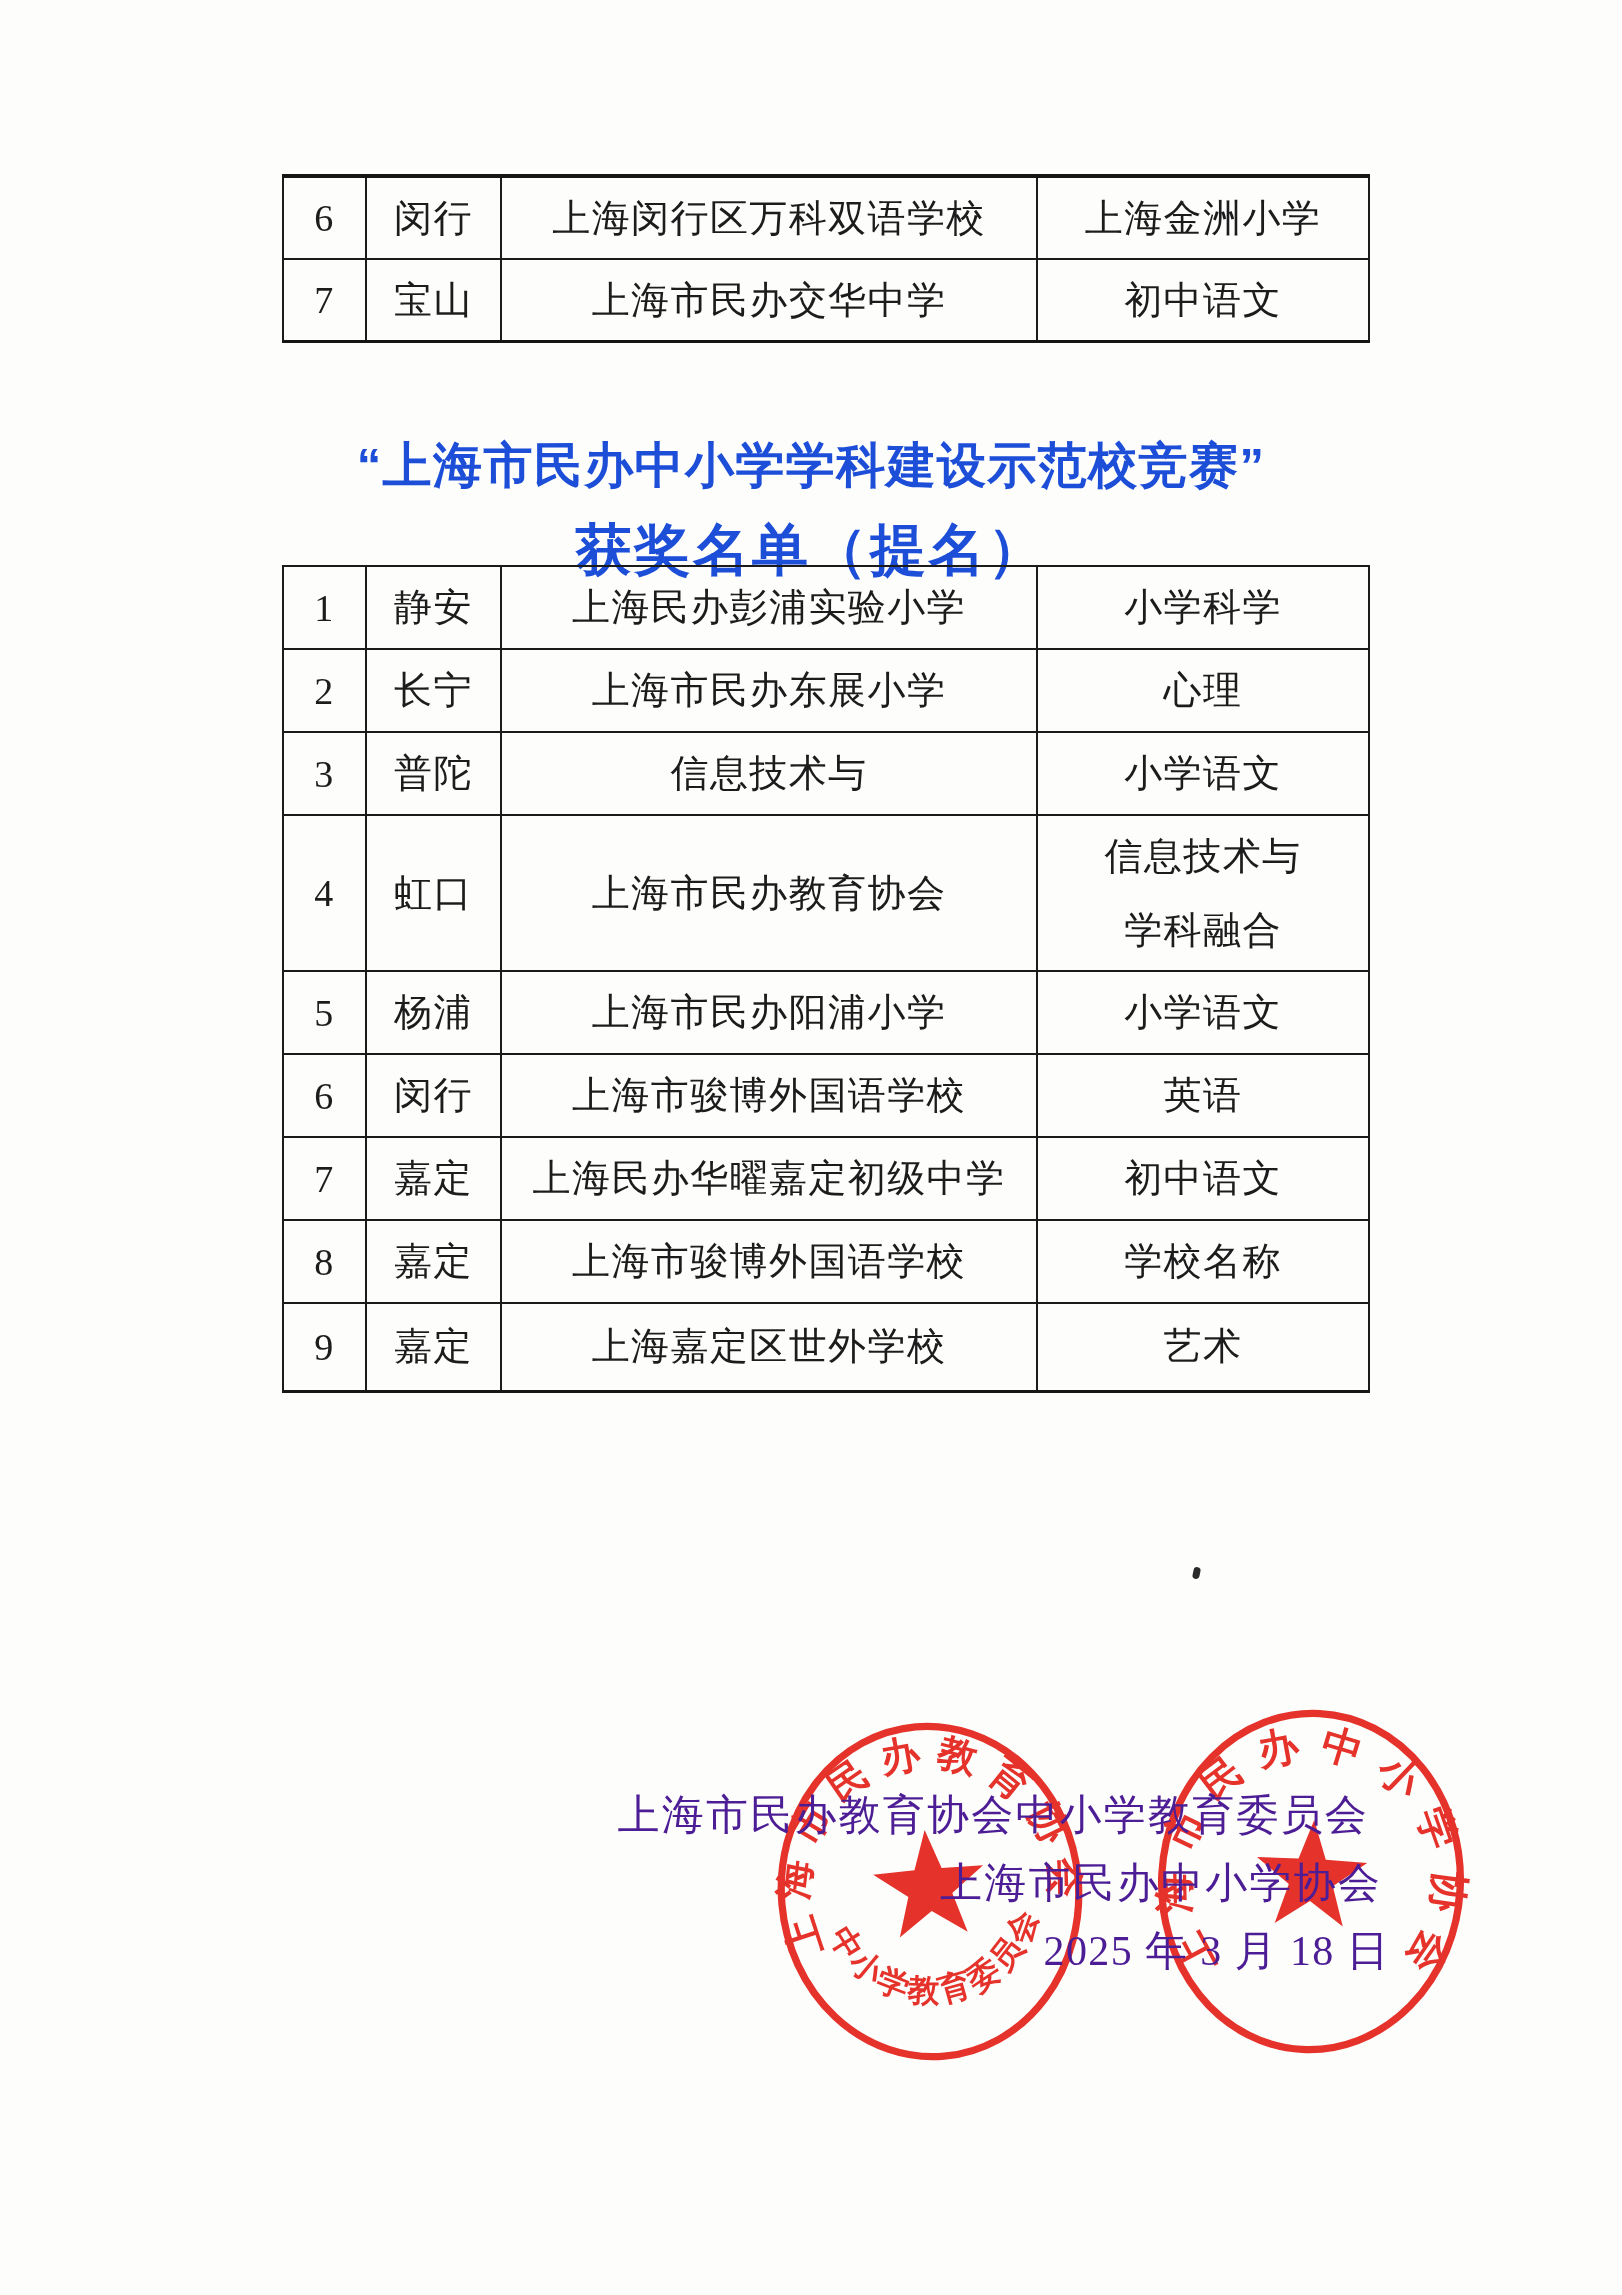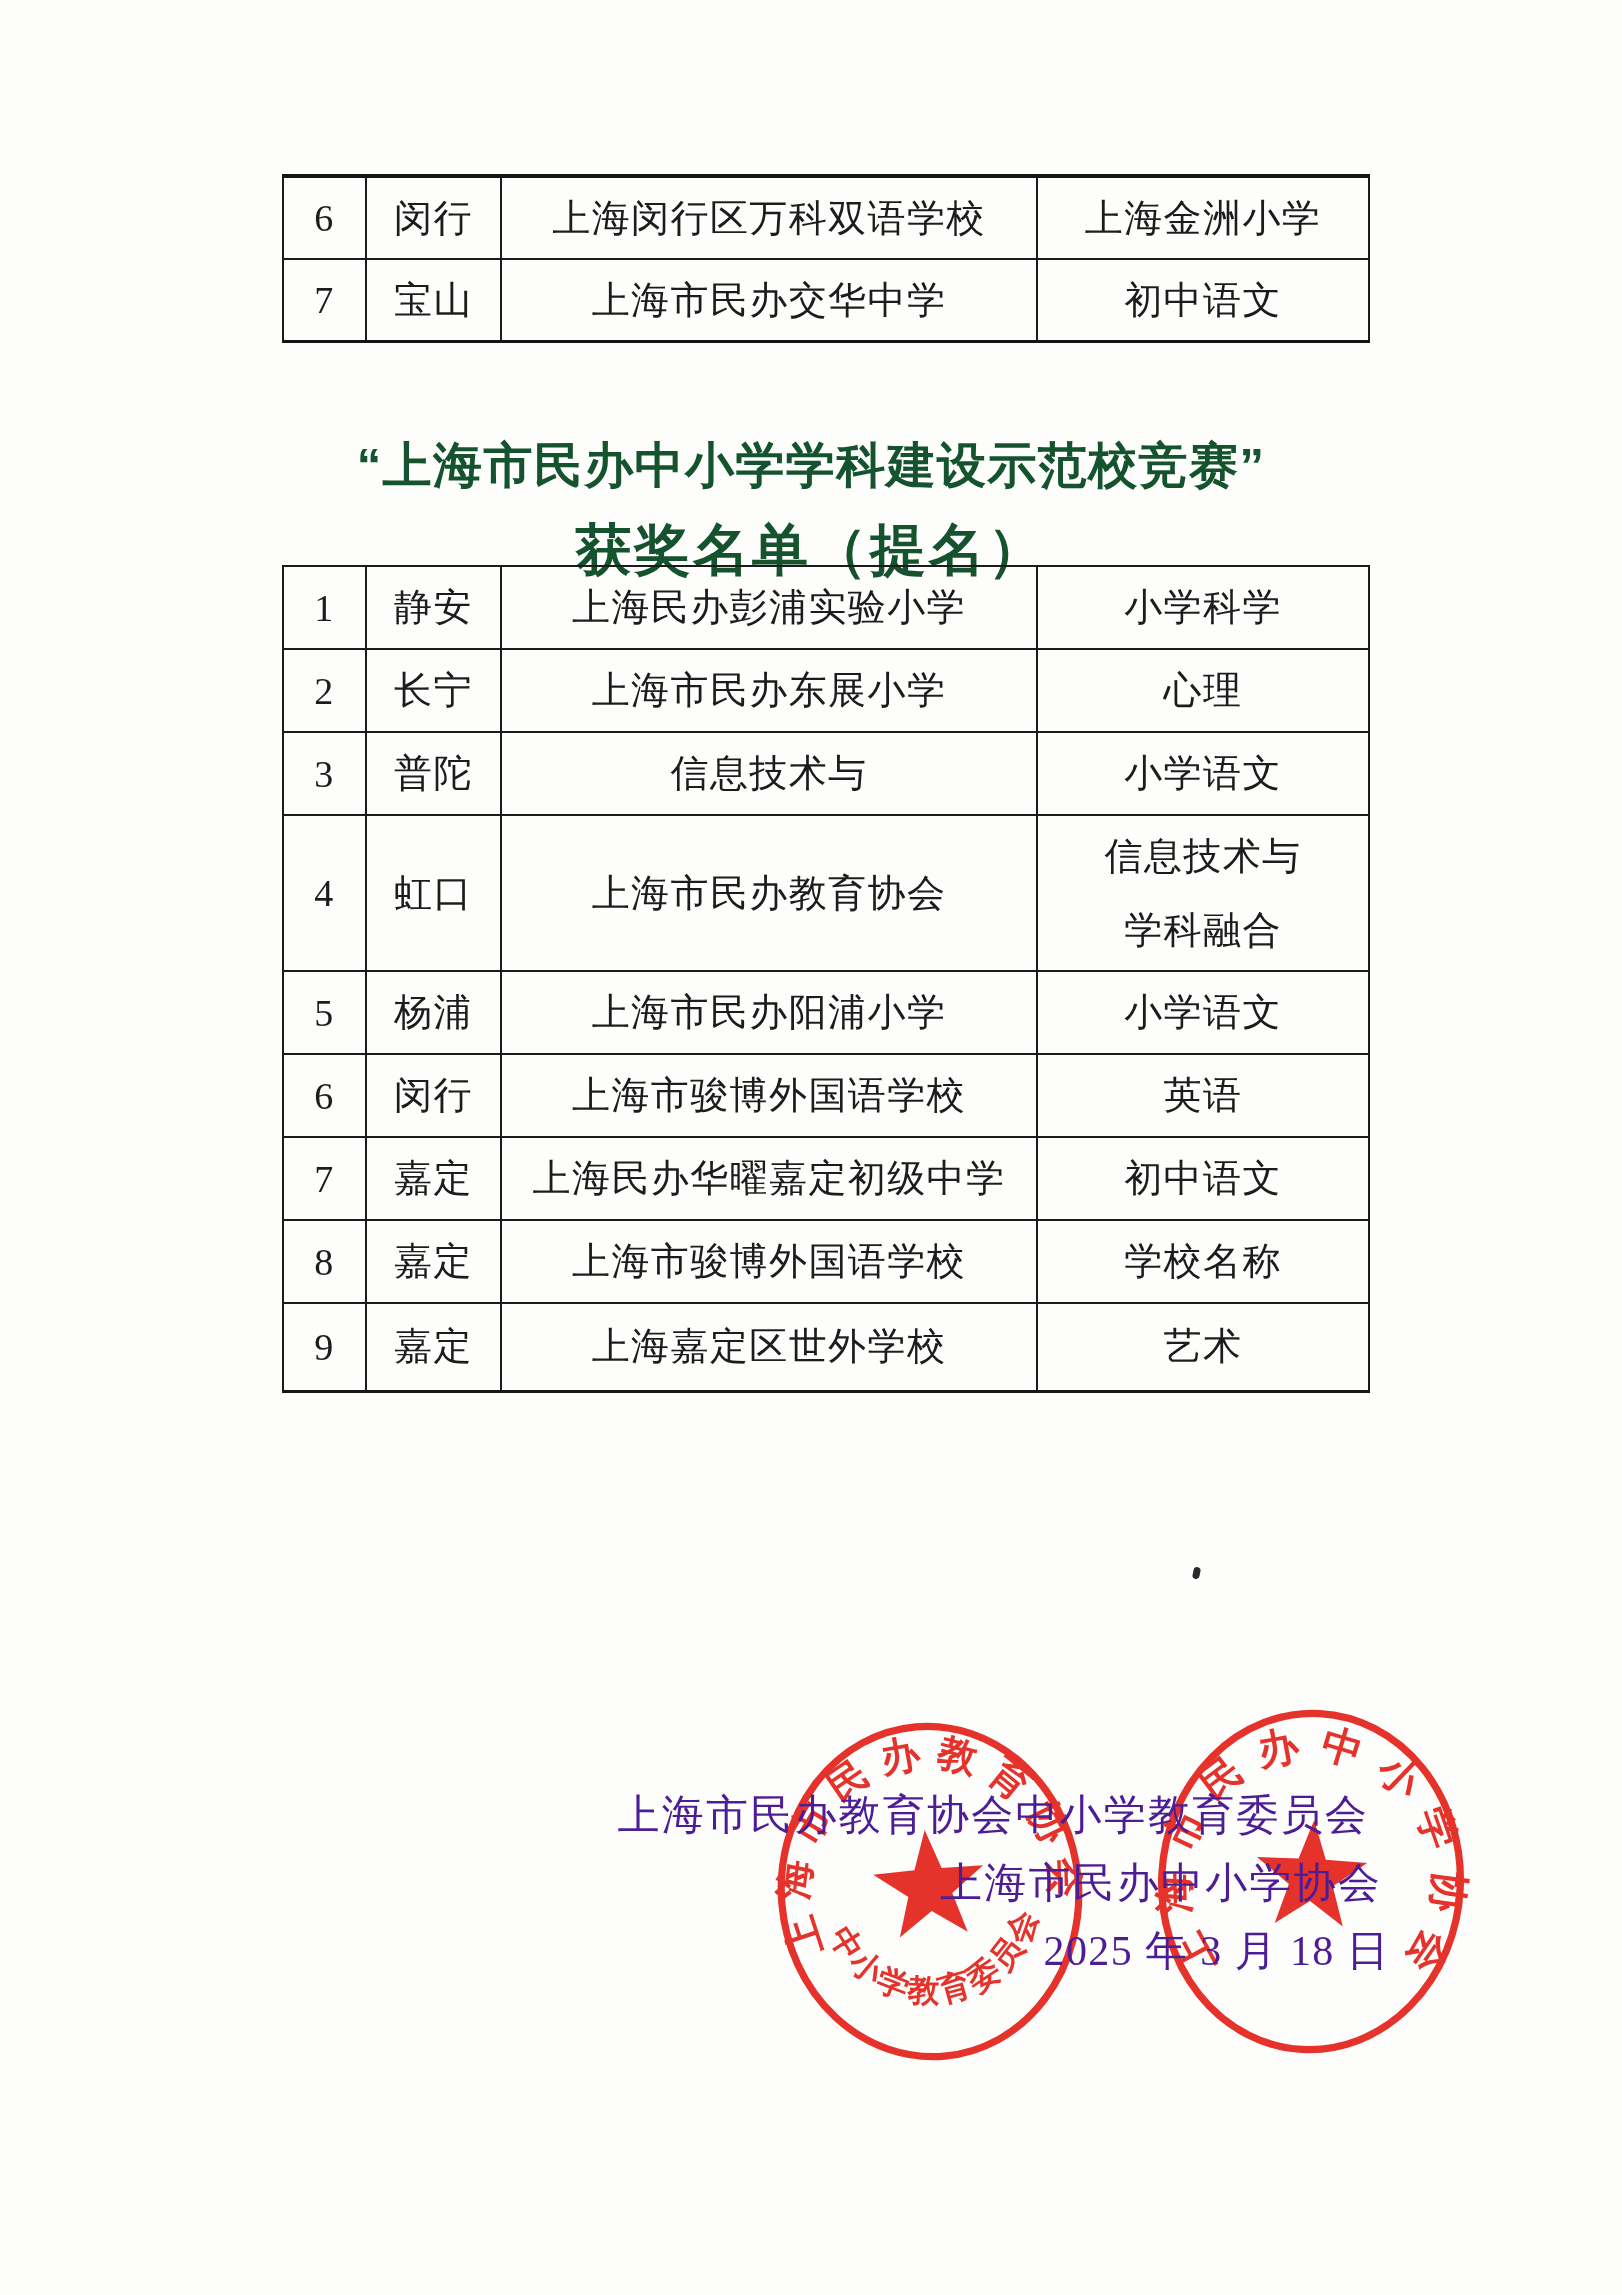--- a/index.html
+++ b/index.html
@@ -53,21 +53,21 @@
     letter-spacing: 0;
   }
   table.main-table tr.r { height: 83px; }
   table.main-table tr.r-tall { height: 156px; }
   table.main-table tr.r-last { height: 88px; }
   .subject-lines span { display: block; line-height: 1.95; }
 
   
   .title {
     position: absolute; left: 0; width: 100%;
-    text-align: center; font-weight: 700; color: #14532d;
+    text-align: center; font-weight: 700; color: #1d4ed8;
     font-family: "Liberation Sans", sans-serif;
   }
   .title.t1 { top: 433px; font-size: 49px; letter-spacing: 1.4px; }
   .title.t2 { top: 513px; font-size: 56px; letter-spacing: 2.9px; }
 
   
   .sig-line {
     position: absolute;
     white-space: nowrap;
     font-size: 42px;

